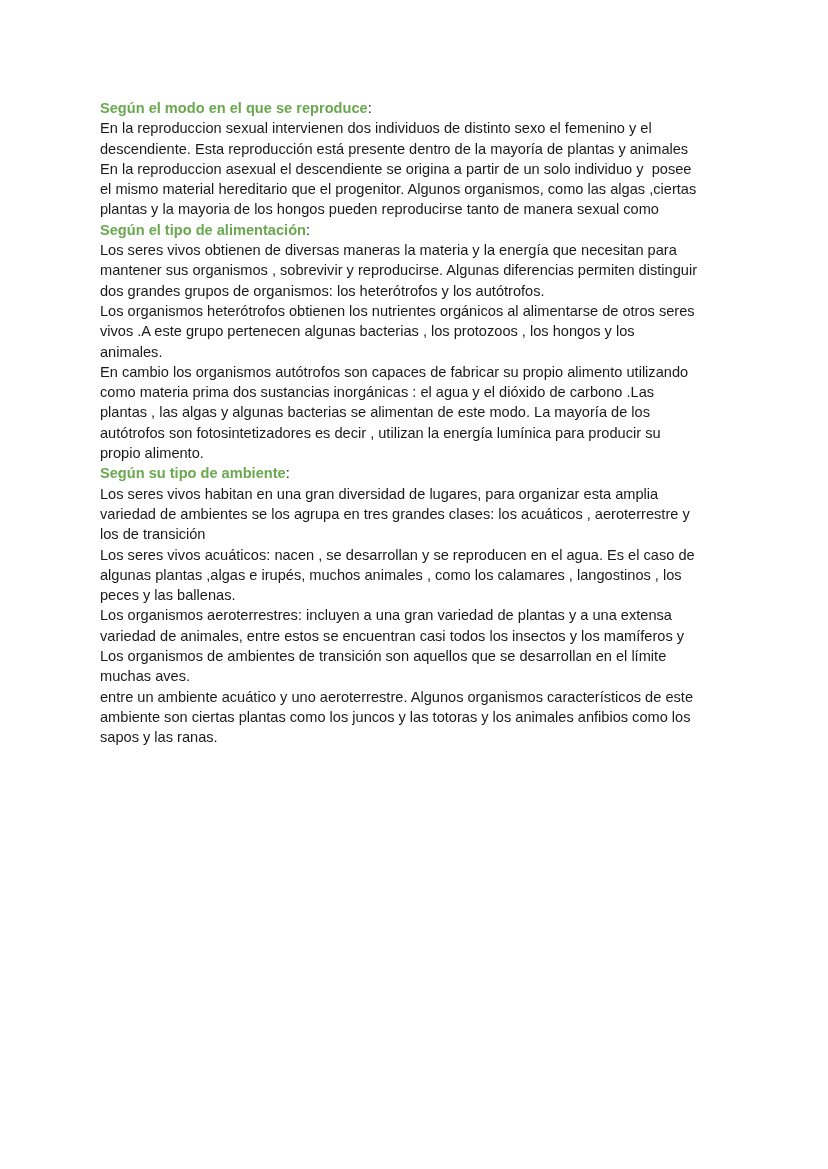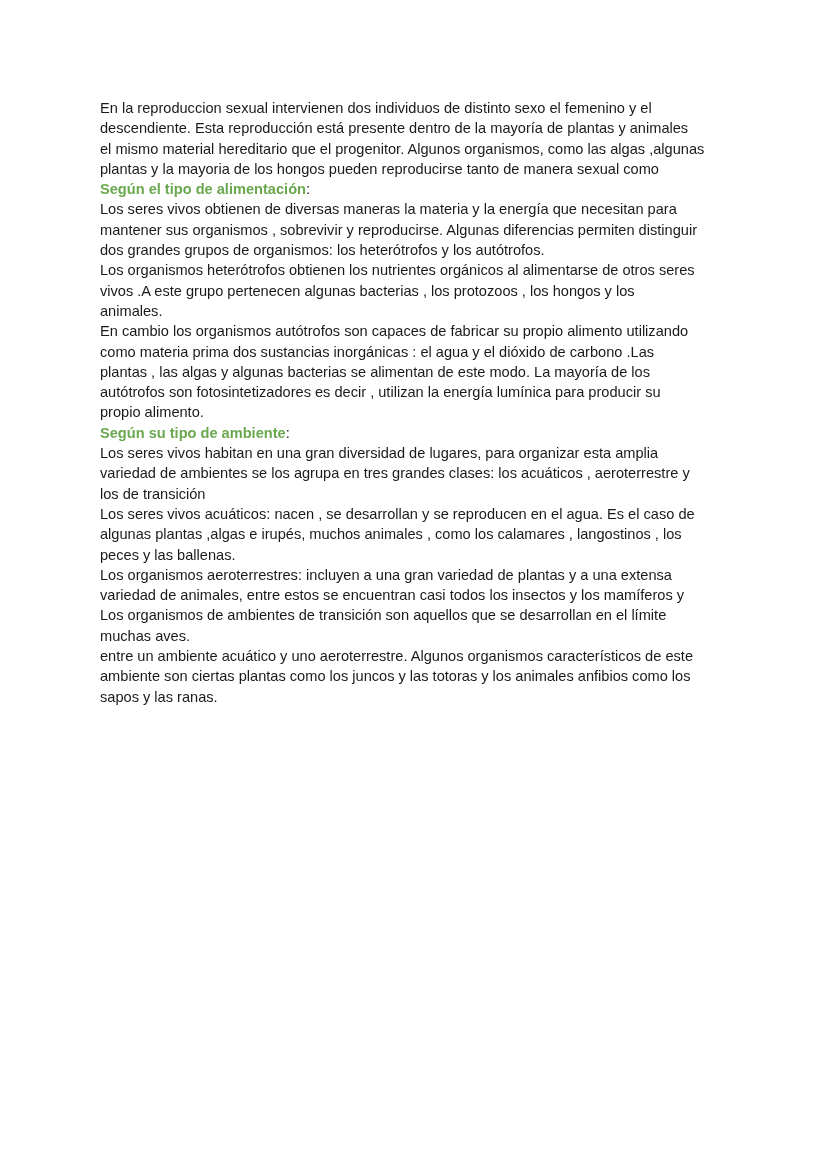--- a/index.html
+++ b/index.html
@@ -15,23 +15,25 @@
     color: #1a1a1a;
   }
   .heading { color: #6aa84f; font-weight: bold; }
   .heading .colon { color: #1a1a1a; font-weight: normal; }
   .line { white-space: pre; display: block; }
 </style>
 </head>
 <body>
 
 <div class="page" id="page">
+    <span class="line heading"><span>Según el modo en el que se reproduce</span><span class="colon">:</span></span>
     <span class="line">En la reproduccion sexual intervienen dos individuos de distinto sexo el femenino y el</span>
     <span class="line">descendiente. Esta reproducción está presente dentro de la mayoría de plantas y animales</span>
-    <span class="line">el mismo material hereditario que el progenitor. Algunos organismos, como las algas ,algunas</span>
+    <span class="line">En la reproduccion asexual el descendiente se origina a partir de un solo individuo y  posee</span>
+    <span class="line">el mismo material hereditario que el progenitor. Algunos organismos, como las algas ,ciertas</span>
     <span class="line">plantas y la mayoria de los hongos pueden reproducirse tanto de manera sexual como</span>
     <span class="line heading"><span>Según el tipo de alimentación</span><span class="colon">:</span></span>
     <span class="line">Los seres vivos obtienen de diversas maneras la materia y la energía que necesitan para</span>
     <span class="line">mantener sus organismos , sobrevivir y reproducirse. Algunas diferencias permiten distinguir</span>
     <span class="line">dos grandes grupos de organismos: los heterótrofos y los autótrofos.</span>
     <span class="line">Los organismos heterótrofos obtienen los nutrientes orgánicos al alimentarse de otros seres</span>
     <span class="line">vivos .A este grupo pertenecen algunas bacterias , los protozoos , los hongos y los</span>
     <span class="line">animales.</span>
     <span class="line">En cambio los organismos autótrofos son capaces de fabricar su propio alimento utilizando</span>
     <span class="line">como materia prima dos sustancias inorgánicas : el agua y el dióxido de carbono .Las</span>

